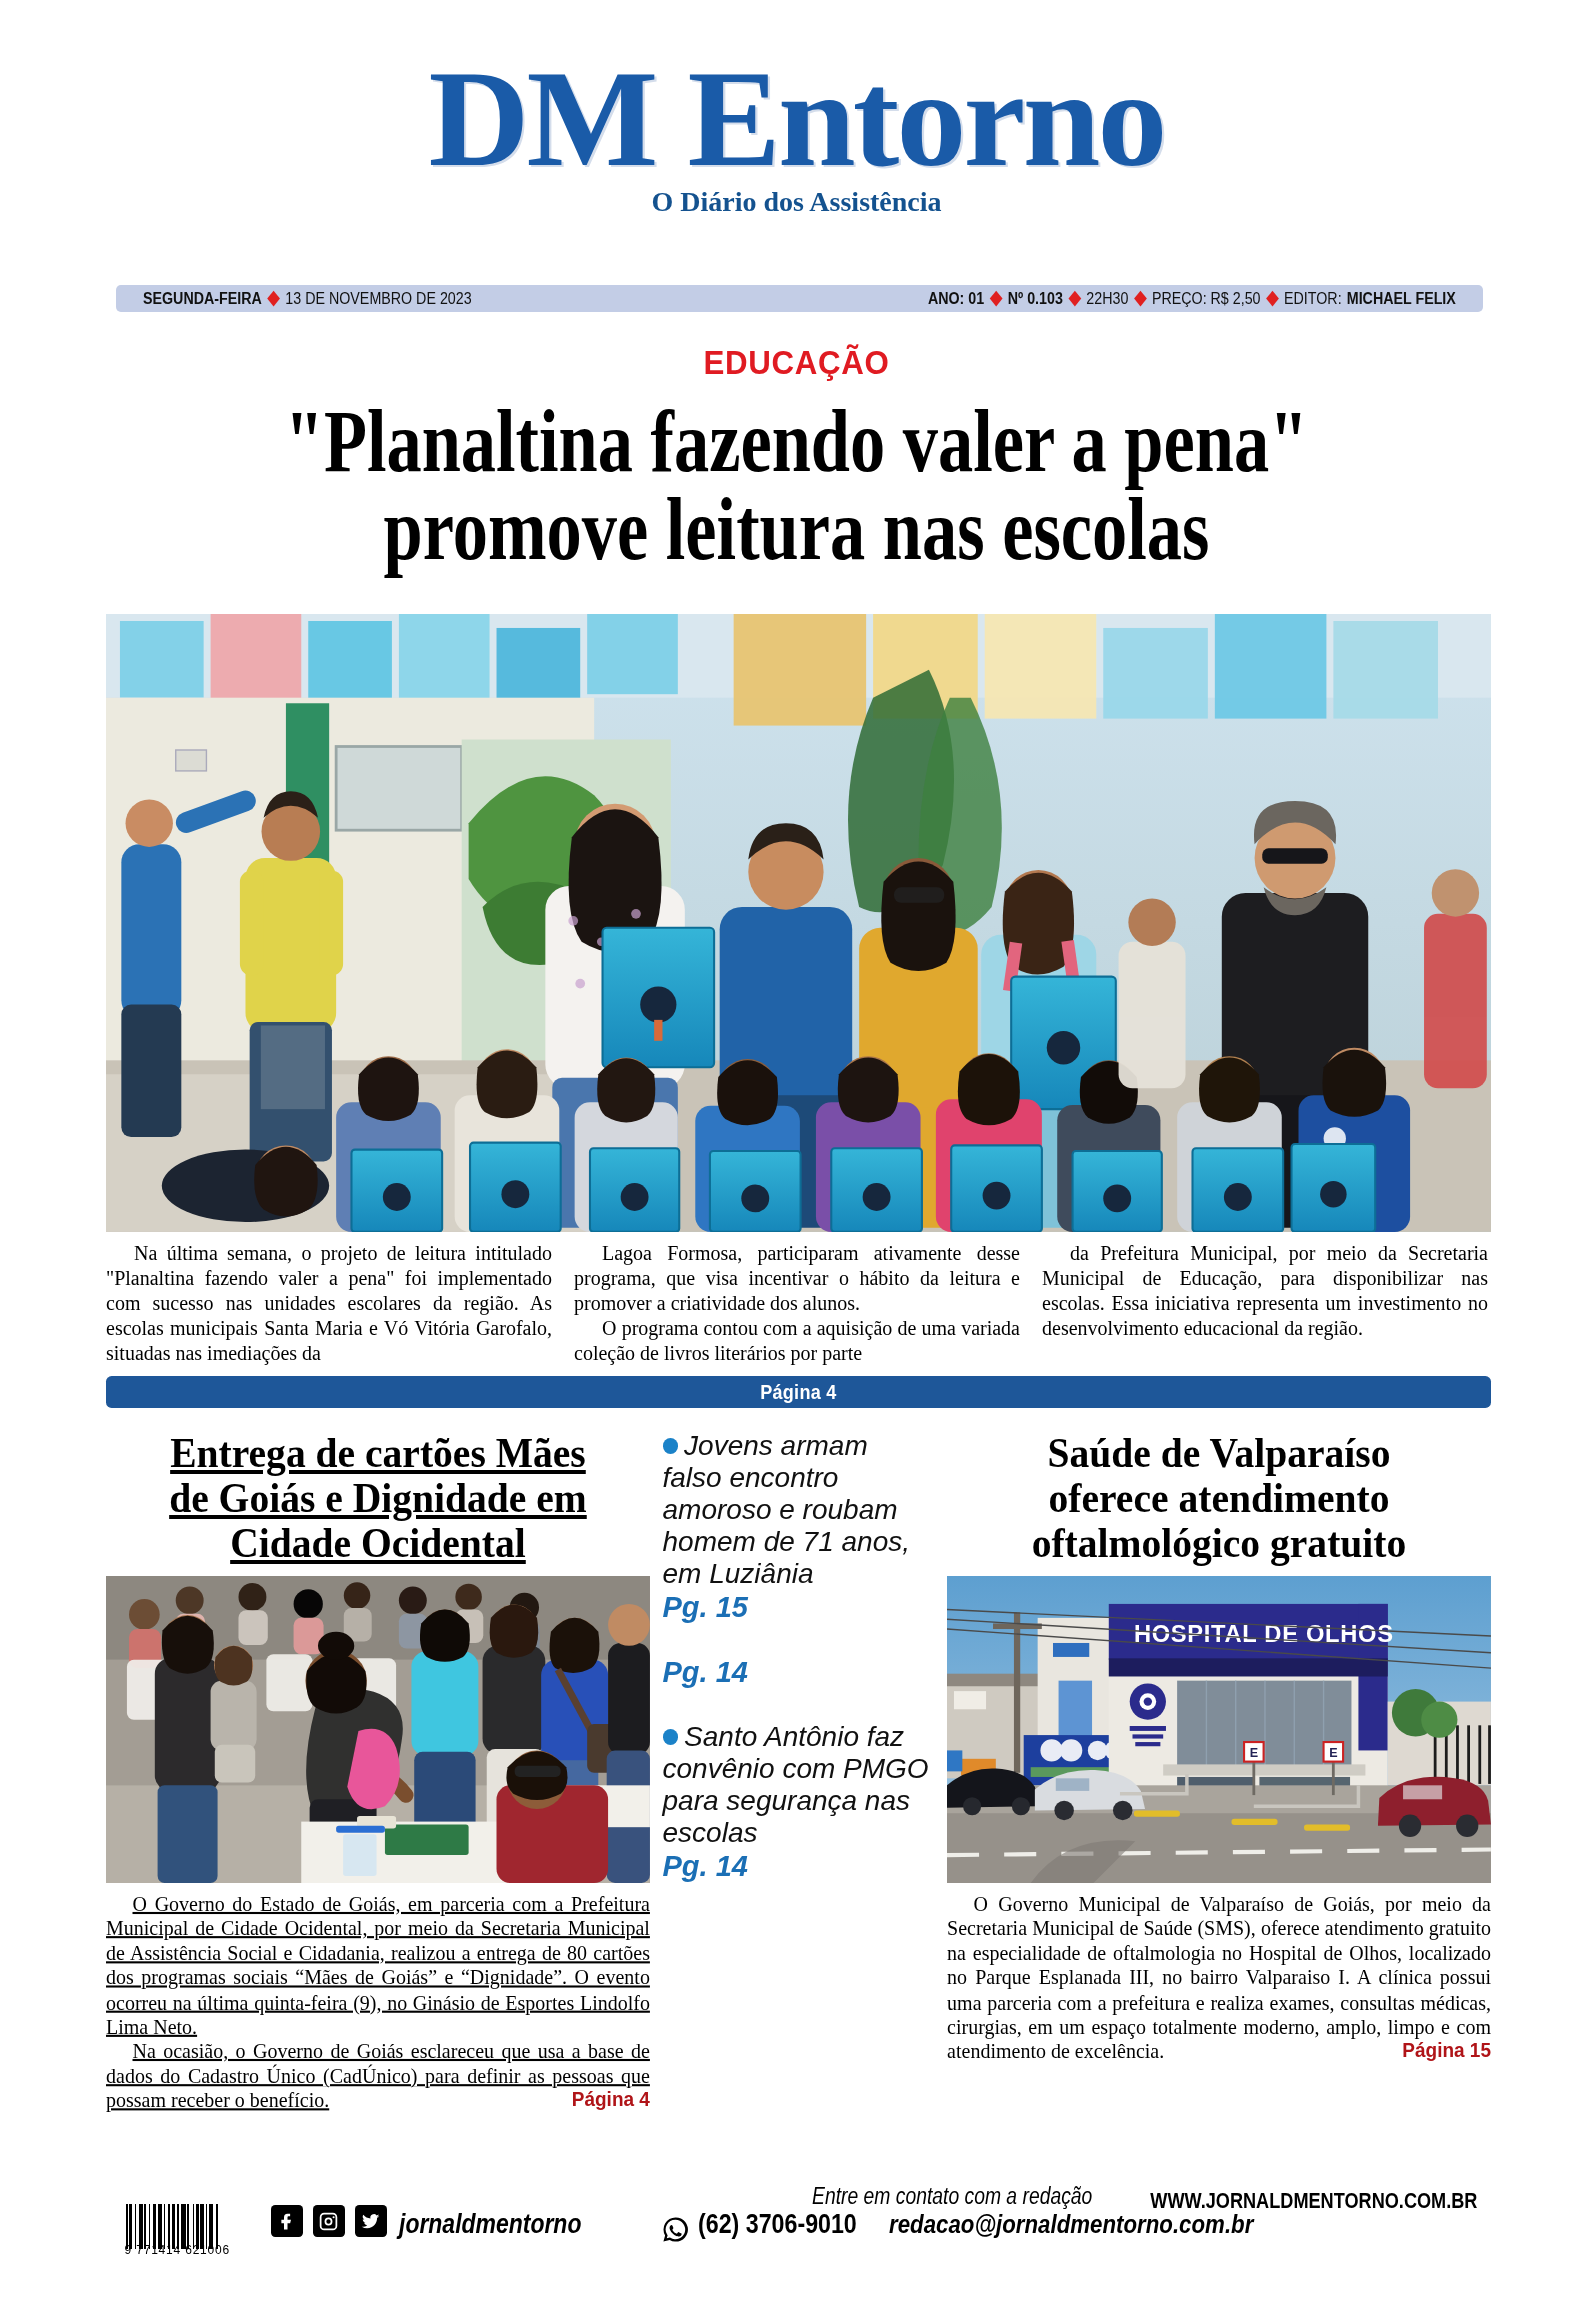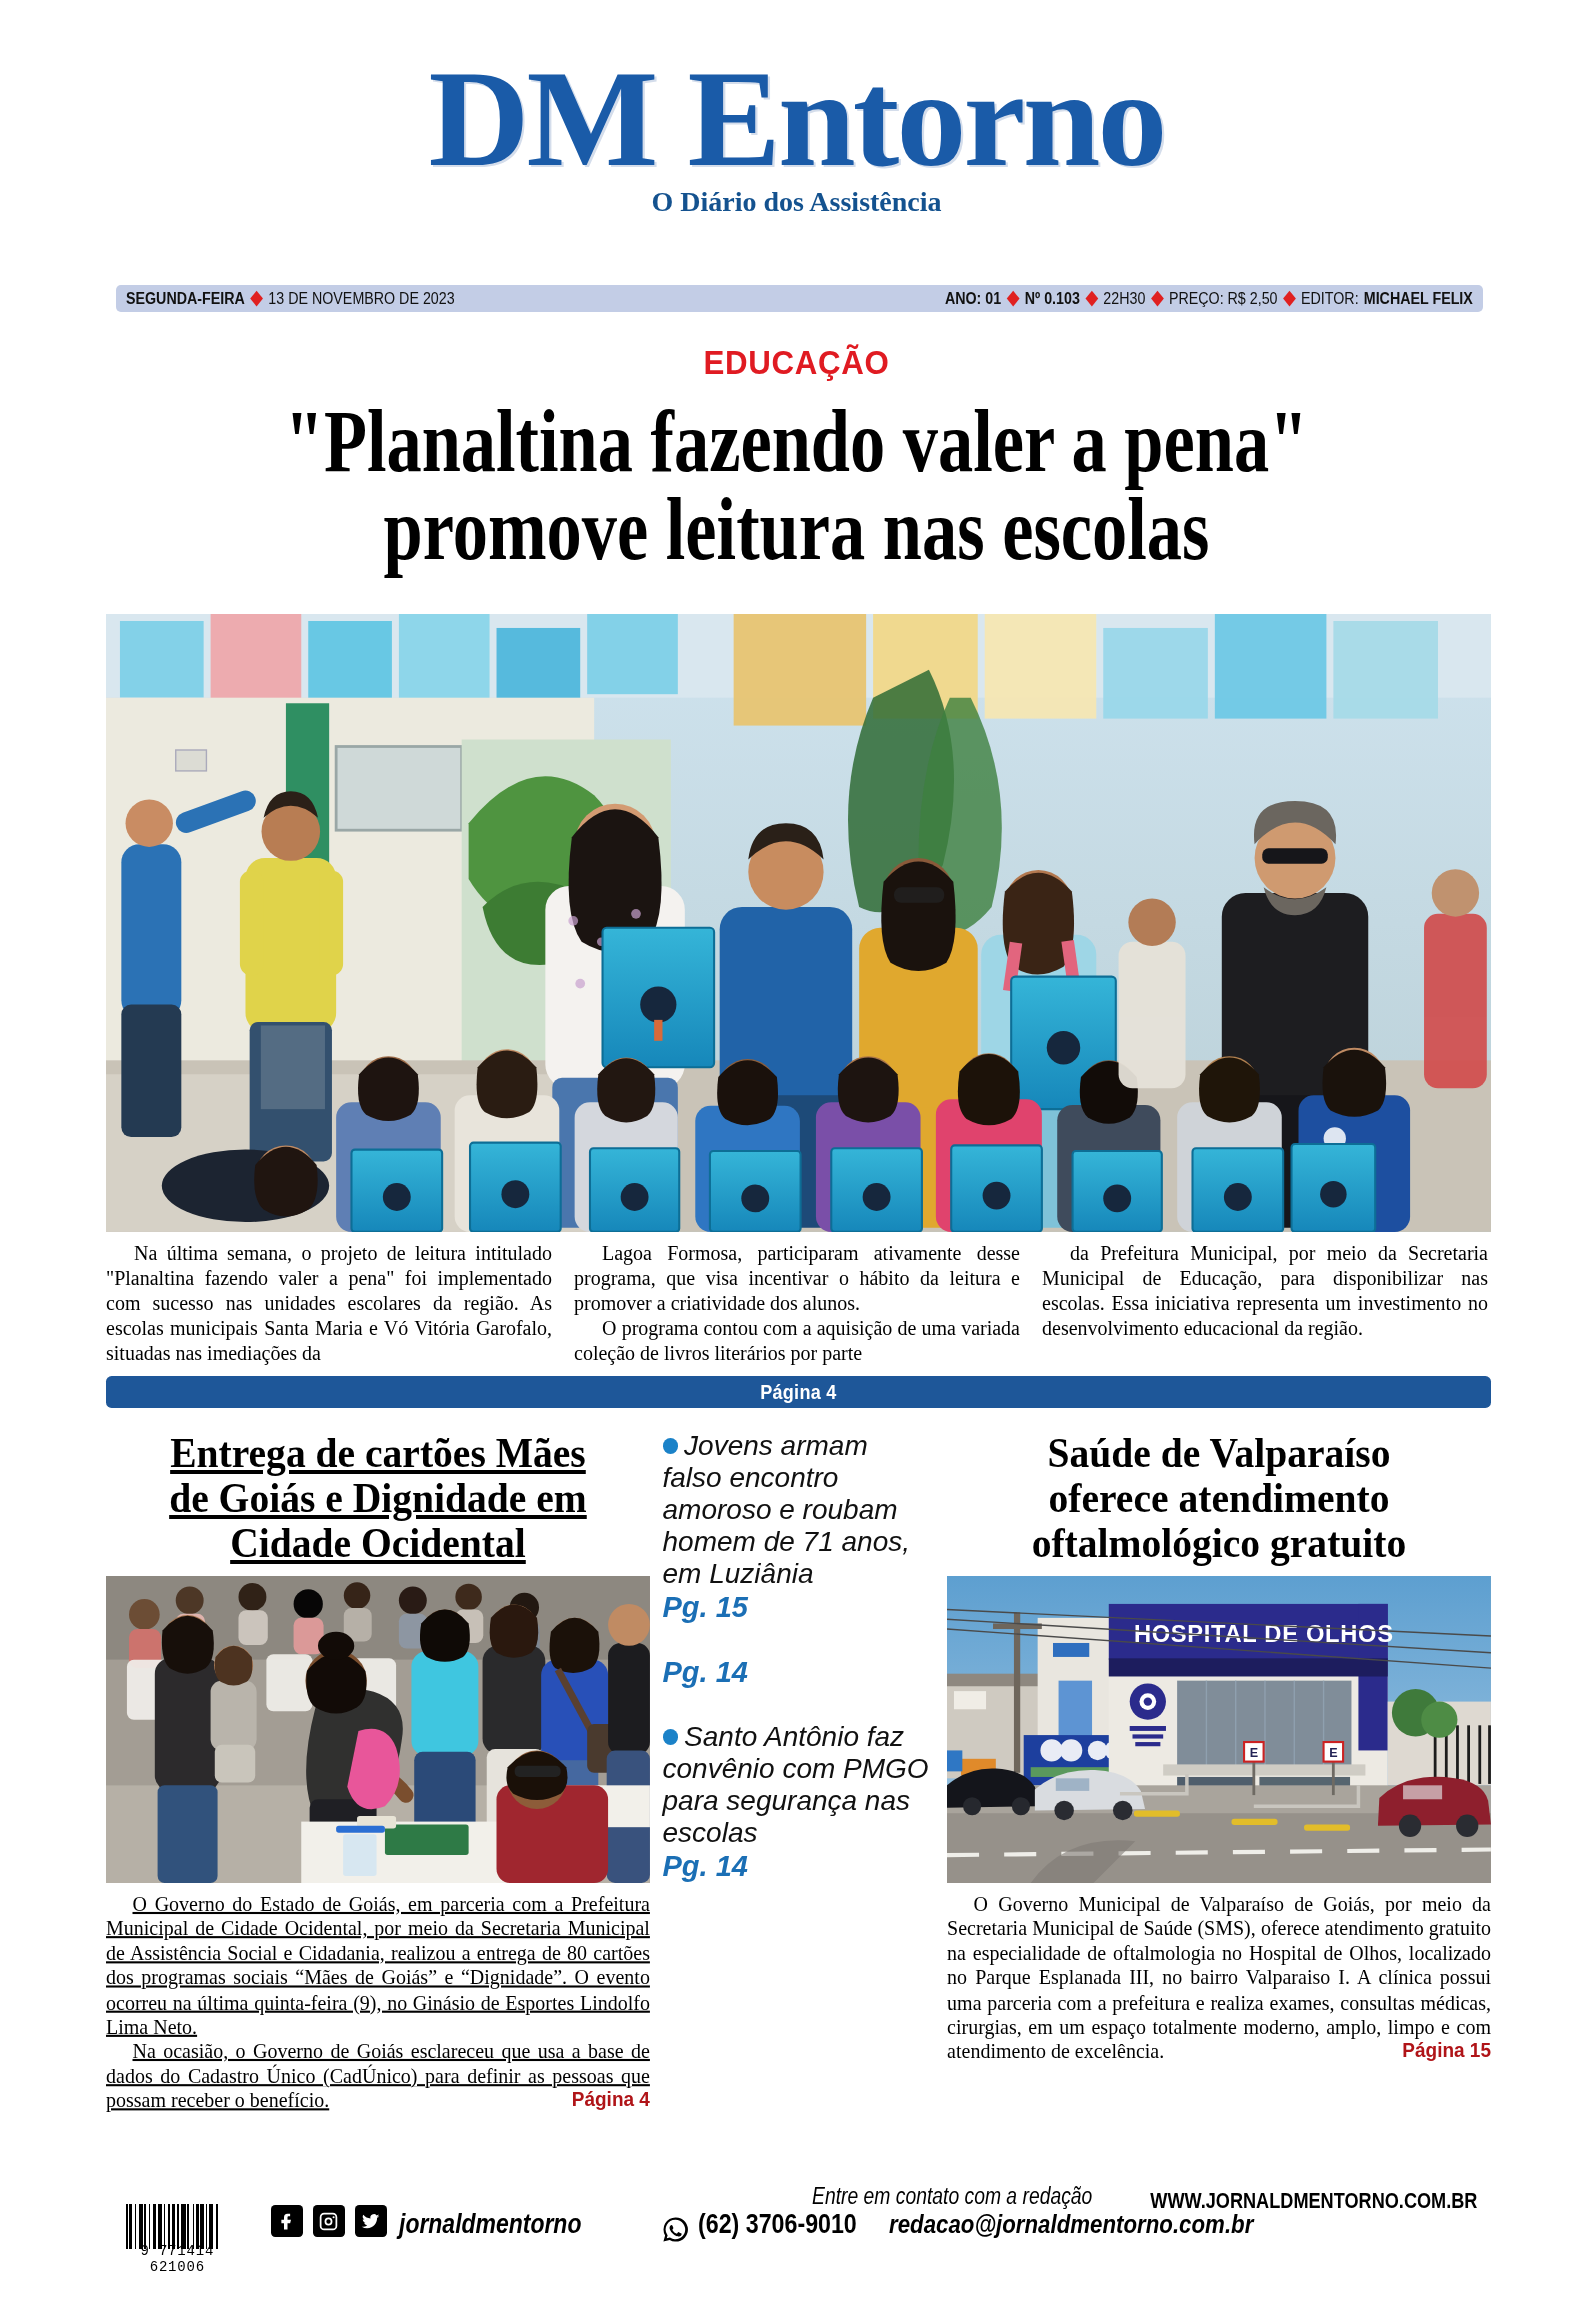--- a/index.html
+++ b/index.html
@@ -23,21 +23,21 @@
   .masthead-sub{
     font-family:"Liberation Serif",serif;font-weight:bold;
     font-size:28px;color:#14528f;margin-top:4.2px;letter-spacing:0px;
   }
 
   
   .infobar{
     position:absolute;left:116px;top:285px;width:1367px;height:26.5px;
     background:#c3cde6;border-radius:4.9px;
     display:flex;align-items:center;justify-content:space-between;
-    padding:0 10px;box-sizing:border-box;
+    padding:0 27px;box-sizing:border-box;
   }
   .infobar .ib-left,.infobar .ib-right{
     display:flex;align-items:center;gap:6.3px;
     font-family:"Liberation Sans",sans-serif;
     font-size:17.4px;color:#111;white-space:nowrap;
     transform:scaleX(0.82);transform-origin:left center;
   }
   .infobar .ib-right{transform-origin:right center;}
   .ib-b{font-weight:bold;}
   .diamond{
@@ -137,21 +137,21 @@
 
   
   .footer{position:absolute;left:106px;top:2191px;width:1385px;height:77px;}
   .barcode{
     position:absolute;left:19.5px;top:4.2px;width:103px;height:54px;
     display:flex;align-items:flex-end;gap:0;
   }
   .barcode i{display:block;background:#000;height:45px;}
   .barcode-num{
     position:absolute;left:15.3px;top:52px;width:112px;
-    font-family:Liberation Mono, monospace;font-size:14px;
+    font-family:Liberation Sans, sans-serif;font-size:12px;
     color:#000;letter-spacing:0.8px;text-align:center;
   }
   .social{position:absolute;left:165px;top:14px;display:flex;gap:9.8px;align-items:center;}
   .sicon{width:32px;height:32px;background:#000;border-radius:4.2px;
     display:flex;align-items:center;justify-content:center;}
   .sicon svg{width:21px;height:21px;fill:#fff;}
   .handle{
     position:absolute;left:293px;top:16.7px;
     font-family:"Liberation Sans",sans-serif;font-style:italic;font-weight:bold;
     font-size:28px;color:#000;transform:scaleX(0.82);transform-origin:left center;

